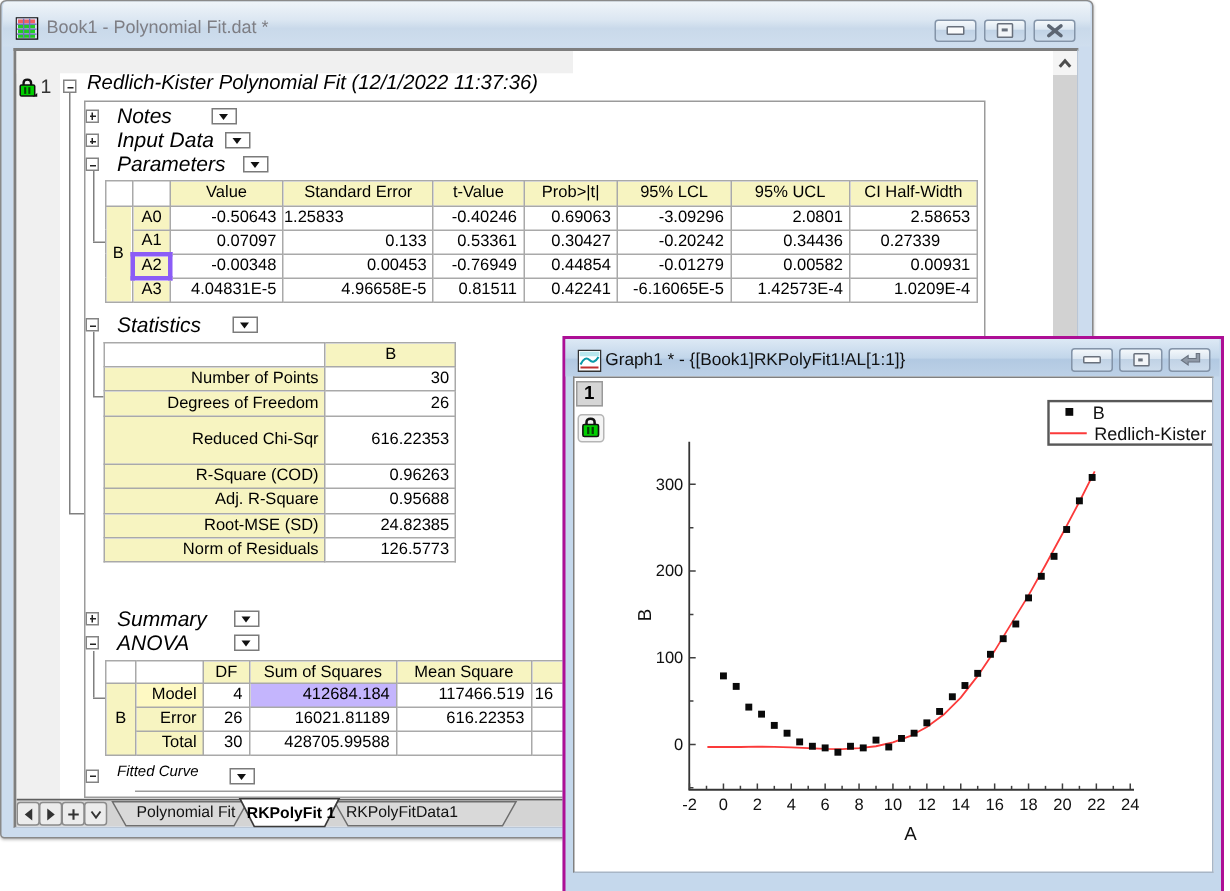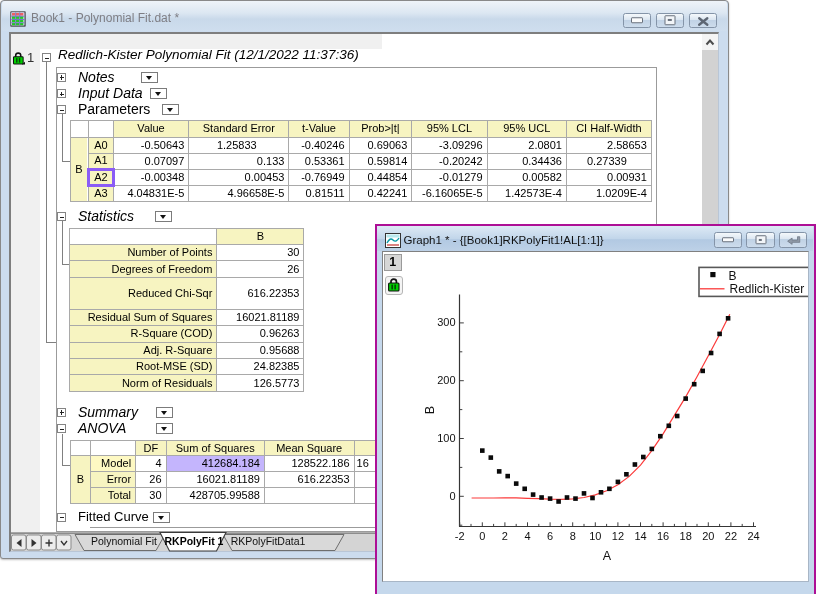--- a/index.html
+++ b/index.html
@@ -98,21 +98,21 @@
           <div style="position:absolute;left:1.5px;top:3.5px;width:4.5px;height:1.2px;background:#222"></div>
           <div style="position:absolute;left:3.2px;top:1.8px;width:1.2px;height:4.5px;background:#222"></div>
         </div>
         <div style="position:absolute;left:77px;top:84.1px;font-style:italic;font-size:14px;white-space:nowrap">Input Data</div>
         <div style="position:absolute;left:149.3px;top:87.1px;width:17px;height:11px;border:1px solid #7b7b7b;background:#fff;box-sizing:border-box">
           <div style="position:absolute;left:4px;top:3px;width:0;height:0;border-left:3.5px solid transparent;border-right:3.5px solid transparent;border-top:4.5px solid #111"></div>
         </div>
         <div style="position:absolute;left:56px;top:104.0px;width:9px;height:9px;border:1px solid #848484;background:#fff;box-sizing:border-box">
           <div style="position:absolute;left:1.5px;top:3.5px;width:4.5px;height:1.2px;background:#222"></div>
         </div>
-        <div style="position:absolute;left:77px;top:100.0px;font-size:14px;white-space:nowrap">Parameters</div>
+        <div style="position:absolute;left:77px;top:100.0px;font-style:italic;font-size:14px;white-space:nowrap">Parameters</div>
         <div style="position:absolute;left:160.6px;top:103.0px;width:17px;height:11px;border:1px solid #7b7b7b;background:#fff;box-sizing:border-box">
           <div style="position:absolute;left:4px;top:3px;width:0;height:0;border-left:3.5px solid transparent;border-right:3.5px solid transparent;border-top:4.5px solid #111"></div>
         </div>
         <div style="position:absolute;left:56px;top:211.0px;width:9px;height:9px;border:1px solid #848484;background:#fff;box-sizing:border-box">
           <div style="position:absolute;left:1.5px;top:3.5px;width:4.5px;height:1.2px;background:#222"></div>
         </div>
         <div style="position:absolute;left:77px;top:207.0px;font-style:italic;font-size:14px;white-space:nowrap">Statistics</div>
         <div style="position:absolute;left:154px;top:210.0px;width:17px;height:11px;border:1px solid #7b7b7b;background:#fff;box-sizing:border-box">
           <div style="position:absolute;left:4px;top:3px;width:0;height:0;border-left:3.5px solid transparent;border-right:3.5px solid transparent;border-top:4.5px solid #111"></div>
         </div>
@@ -127,21 +127,21 @@
         <div style="position:absolute;left:56px;top:423.2px;width:9px;height:9px;border:1px solid #848484;background:#fff;box-sizing:border-box">
           <div style="position:absolute;left:1.5px;top:3.5px;width:4.5px;height:1.2px;background:#222"></div>
         </div>
         <div style="position:absolute;left:77px;top:419.2px;font-style:italic;font-size:14px;white-space:nowrap">ANOVA</div>
         <div style="position:absolute;left:155px;top:422.2px;width:17px;height:11px;border:1px solid #7b7b7b;background:#fff;box-sizing:border-box">
           <div style="position:absolute;left:4px;top:3px;width:0;height:0;border-left:3.5px solid transparent;border-right:3.5px solid transparent;border-top:4.5px solid #111"></div>
         </div>
         <div style="position:absolute;left:56px;top:511.8px;width:9px;height:9px;border:1px solid #848484;background:#fff;box-sizing:border-box">
           <div style="position:absolute;left:1.5px;top:3.5px;width:4.5px;height:1.2px;background:#222"></div>
         </div>
-        <div style="position:absolute;left:77px;top:507.8px;font-size:13px;white-space:nowrap">Fitted Curve</div>
+        <div style="position:absolute;left:77px;top:507.8px;font-style:italic;font-size:10px;white-space:nowrap">Fitted Curve</div>
         <div style="position:absolute;left:152px;top:510.8px;width:17px;height:11px;border:1px solid #7b7b7b;background:#fff;box-sizing:border-box">
           <div style="position:absolute;left:4px;top:3px;width:0;height:0;border-left:3.5px solid transparent;border-right:3.5px solid transparent;border-top:4.5px solid #111"></div>
         </div>
       <table style="position:absolute;left:68.5px;top:118.5px;border-collapse:collapse;table-layout:fixed;font-size:11px;line-height:1" cellspacing="0">
           <colgroup>
             <col style="width:18.7px">
             <col style="width:24.6px">
             <col style="width:75.5px">
             <col style="width:100.1px">
             <col style="width:60.2px">
@@ -159,33 +159,33 @@
               <td rowspan="1" style="border:1px solid #a9a9a9;background:#f7f4c1;text-align:center;padding:0;overflow:hidden;white-space:nowrap">t-Value</td>
               <td rowspan="1" style="border:1px solid #a9a9a9;background:#f7f4c1;text-align:center;padding:0;overflow:hidden;white-space:nowrap">Prob&gt;|t|</td>
               <td rowspan="1" style="border:1px solid #a9a9a9;background:#f7f4c1;text-align:center;padding:0;overflow:hidden;white-space:nowrap">95% LCL</td>
               <td rowspan="1" style="border:1px solid #a9a9a9;background:#f7f4c1;text-align:center;padding:0;overflow:hidden;white-space:nowrap">95% UCL</td>
               <td rowspan="1" style="border:1px solid #a9a9a9;background:#f7f4c1;text-align:center;padding:0;overflow:hidden;white-space:nowrap">CI Half-Width</td>
             </tr>
             <tr style="height:16px">
               <td rowspan="4" style="border:1px solid #a9a9a9;background:#f7f4c1;text-align:center;padding:0;overflow:hidden;white-space:nowrap">B</td>
               <td rowspan="1" style="border:1px solid #a9a9a9;background:#f7f4c1;text-align:center;padding:0;overflow:hidden;white-space:nowrap">A0</td>
               <td rowspan="1" style="border:1px solid #a9a9a9;background:#ffffff;text-align:right;padding:0 4px 0 0;overflow:hidden;white-space:nowrap">-0.50643</td>
-              <td rowspan="1" style="border:1px solid #a9a9a9;background:#ffffff;text-align:center;padding:0 4px 0 0;overflow:hidden;white-space:nowrap">1.25833</td>
+              <td rowspan="1" style="border:1px solid #a9a9a9;background:#ffffff;text-align:left;padding:0 4px 0 0;overflow:hidden;white-space:nowrap">1.25833</td>
               <td rowspan="1" style="border:1px solid #a9a9a9;background:#ffffff;text-align:right;padding:0 4px 0 0;overflow:hidden;white-space:nowrap">-0.40246</td>
               <td rowspan="1" style="border:1px solid #a9a9a9;background:#ffffff;text-align:right;padding:0 4px 0 0;overflow:hidden;white-space:nowrap">0.69063</td>
               <td rowspan="1" style="border:1px solid #a9a9a9;background:#ffffff;text-align:right;padding:0 4px 0 0;overflow:hidden;white-space:nowrap">-3.09296</td>
               <td rowspan="1" style="border:1px solid #a9a9a9;background:#ffffff;text-align:right;padding:0 4px 0 0;overflow:hidden;white-space:nowrap">2.0801</td>
               <td rowspan="1" style="border:1px solid #a9a9a9;background:#ffffff;text-align:right;padding:0 4px 0 0;overflow:hidden;white-space:nowrap">2.58653</td>
             </tr>
             <tr style="height:16px">
               <td rowspan="1" style="border:1px solid #a9a9a9;background:#f7f4c1;text-align:center;padding:0;overflow:hidden;white-space:nowrap">A1</td>
               <td rowspan="1" style="border:1px solid #a9a9a9;background:#ffffff;text-align:right;padding:0 4px 0 0;overflow:hidden;white-space:nowrap">0.07097</td>
               <td rowspan="1" style="border:1px solid #a9a9a9;background:#ffffff;text-align:right;padding:0 4px 0 0;overflow:hidden;white-space:nowrap">0.133</td>
               <td rowspan="1" style="border:1px solid #a9a9a9;background:#ffffff;text-align:right;padding:0 4px 0 0;overflow:hidden;white-space:nowrap">0.53361</td>
-              <td rowspan="1" style="border:1px solid #a9a9a9;background:#ffffff;text-align:right;padding:0 4px 0 0;overflow:hidden;white-space:nowrap">0.59814</td>
+              <td rowspan="1" style="border:1px solid #a9a9a9;background:#ffffff;text-align:right;padding:0 4px 0 0;overflow:hidden;white-space:nowrap">0.30427</td>
               <td rowspan="1" style="border:1px solid #a9a9a9;background:#ffffff;text-align:right;padding:0 4px 0 0;overflow:hidden;white-space:nowrap">-0.20242</td>
               <td rowspan="1" style="border:1px solid #a9a9a9;background:#ffffff;text-align:right;padding:0 4px 0 0;overflow:hidden;white-space:nowrap">0.34436</td>
               <td rowspan="1" style="border:1px solid #a9a9a9;background:#ffffff;text-align:center;padding:0 4px 0 0;overflow:hidden;white-space:nowrap">0.27339</td>
             </tr>
             <tr style="height:16px">
               <td rowspan="1" style="border:3px solid #8b5cf6;background:#f7f4c1;text-align:center;padding:0;overflow:hidden;white-space:nowrap">A2</td>
               <td rowspan="1" style="border:1px solid #a9a9a9;background:#ffffff;text-align:right;padding:0 4px 0 0;overflow:hidden;white-space:nowrap">-0.00348</td>
               <td rowspan="1" style="border:1px solid #a9a9a9;background:#ffffff;text-align:right;padding:0 4px 0 0;overflow:hidden;white-space:nowrap">0.00453</td>
               <td rowspan="1" style="border:1px solid #a9a9a9;background:#ffffff;text-align:right;padding:0 4px 0 0;overflow:hidden;white-space:nowrap">-0.76949</td>
               <td rowspan="1" style="border:1px solid #a9a9a9;background:#ffffff;text-align:right;padding:0 4px 0 0;overflow:hidden;white-space:nowrap">0.44854</td>
@@ -219,24 +219,20 @@
               <td rowspan="1" style="border:1px solid #a9a9a9;background:#f7f4c1;text-align:right;padding:0 4px 0 0;overflow:hidden;white-space:nowrap">Number of Points</td>
               <td rowspan="1" style="border:1px solid #a9a9a9;background:#ffffff;text-align:right;padding:0 4px 0 0;overflow:hidden;white-space:nowrap">30</td>
             </tr>
             <tr style="height:16.4px">
               <td rowspan="1" style="border:1px solid #a9a9a9;background:#f7f4c1;text-align:right;padding:0 4px 0 0;overflow:hidden;white-space:nowrap">Degrees of Freedom</td>
               <td rowspan="1" style="border:1px solid #a9a9a9;background:#ffffff;text-align:right;padding:0 4px 0 0;overflow:hidden;white-space:nowrap">26</td>
             </tr>
             <tr style="height:32px">
               <td rowspan="1" style="border:1px solid #a9a9a9;background:#f7f4c1;text-align:right;padding:0 4px 0 0;overflow:hidden;white-space:nowrap">Reduced Chi-Sqr</td>
               <td rowspan="1" style="border:1px solid #a9a9a9;background:#ffffff;text-align:right;padding:0 4px 0 0;overflow:hidden;white-space:nowrap">616.22353</td>
-            </tr>
-            <tr style="height:16.4px">
-              <td rowspan="1" style="border:1px solid #a9a9a9;background:#f7f4c1;text-align:right;padding:0 4px 0 0;overflow:hidden;white-space:nowrap">Residual Sum of Squares</td>
-              <td rowspan="1" style="border:1px solid #a9a9a9;background:#ffffff;text-align:right;padding:0 4px 0 0;overflow:hidden;white-space:nowrap">16021.81189</td>
             </tr>
             <tr style="height:16.4px">
               <td rowspan="1" style="border:1px solid #a9a9a9;background:#f7f4c1;text-align:right;padding:0 4px 0 0;overflow:hidden;white-space:nowrap">R-Square (COD)</td>
               <td rowspan="1" style="border:1px solid #a9a9a9;background:#ffffff;text-align:right;padding:0 4px 0 0;overflow:hidden;white-space:nowrap">0.96263</td>
             </tr>
             <tr style="height:16.4px">
               <td rowspan="1" style="border:1px solid #a9a9a9;background:#f7f4c1;text-align:right;padding:0 4px 0 0;overflow:hidden;white-space:nowrap">Adj. R-Square</td>
               <td rowspan="1" style="border:1px solid #a9a9a9;background:#ffffff;text-align:right;padding:0 4px 0 0;overflow:hidden;white-space:nowrap">0.95688</td>
             </tr>
             <tr style="height:16.4px">
@@ -265,21 +261,21 @@
               <td rowspan="1" style="border:1px solid #a9a9a9;background:#f7f4c1;text-align:center;padding:0;overflow:hidden;white-space:nowrap">DF</td>
               <td rowspan="1" style="border:1px solid #a9a9a9;background:#f7f4c1;text-align:center;padding:0;overflow:hidden;white-space:nowrap">Sum of Squares</td>
               <td rowspan="1" style="border:1px solid #a9a9a9;background:#f7f4c1;text-align:center;padding:0;overflow:hidden;white-space:nowrap">Mean Square</td>
               <td rowspan="1" style="border:1px solid #a9a9a9;background:#f7f4c1;text-align:center;padding:0;overflow:hidden;white-space:nowrap">F Value</td>
             </tr>
             <tr style="height:16px">
               <td rowspan="3" style="border:1px solid #a9a9a9;background:#f7f4c1;text-align:center;padding:0;overflow:hidden;white-space:nowrap">B</td>
               <td rowspan="1" style="border:1px solid #a9a9a9;background:#fef9c3;text-align:right;padding:0 4px 0 0;overflow:hidden;white-space:nowrap">Model</td>
               <td rowspan="1" style="border:1px solid #a9a9a9;background:#ffffff;text-align:right;padding:0 4px 0 0;overflow:hidden;white-space:nowrap">4</td>
               <td rowspan="1" style="border:1px solid #a9a9a9;background:#c4b5fd;text-align:right;padding:0 4px 0 0;overflow:hidden;white-space:nowrap">412684.184</td>
-              <td rowspan="1" style="border:1px solid #a9a9a9;background:#ffffff;text-align:right;padding:0 4px 0 0;overflow:hidden;white-space:nowrap">128522.186</td>
+              <td rowspan="1" style="border:1px solid #a9a9a9;background:#ffffff;text-align:right;padding:0 4px 0 0;overflow:hidden;white-space:nowrap">117466.519</td>
               <td rowspan="1" style="border:1px solid #a9a9a9;background:#ffffff;text-align:left;padding:0 0 0 2px;overflow:hidden;white-space:nowrap">
                 <span style="float:left">16</span>
               </td>
             </tr>
             <tr style="height:16px">
               <td rowspan="1" style="border:1px solid #a9a9a9;background:#f7f4c1;text-align:right;padding:0 4px 0 0;overflow:hidden;white-space:nowrap">Error</td>
               <td rowspan="1" style="border:1px solid #a9a9a9;background:#ffffff;text-align:right;padding:0 4px 0 0;overflow:hidden;white-space:nowrap">26</td>
               <td rowspan="1" style="border:1px solid #a9a9a9;background:#ffffff;text-align:right;padding:0 4px 0 0;overflow:hidden;white-space:nowrap">16021.81189</td>
               <td rowspan="1" style="border:1px solid #a9a9a9;background:#ffffff;text-align:right;padding:0 4px 0 0;overflow:hidden;white-space:nowrap">616.22353</td>
               <td rowspan="1" style="border:1px solid #a9a9a9;background:#ffffff;text-align:left;padding:0 0 0 2px;overflow:hidden;white-space:nowrap"></td>

